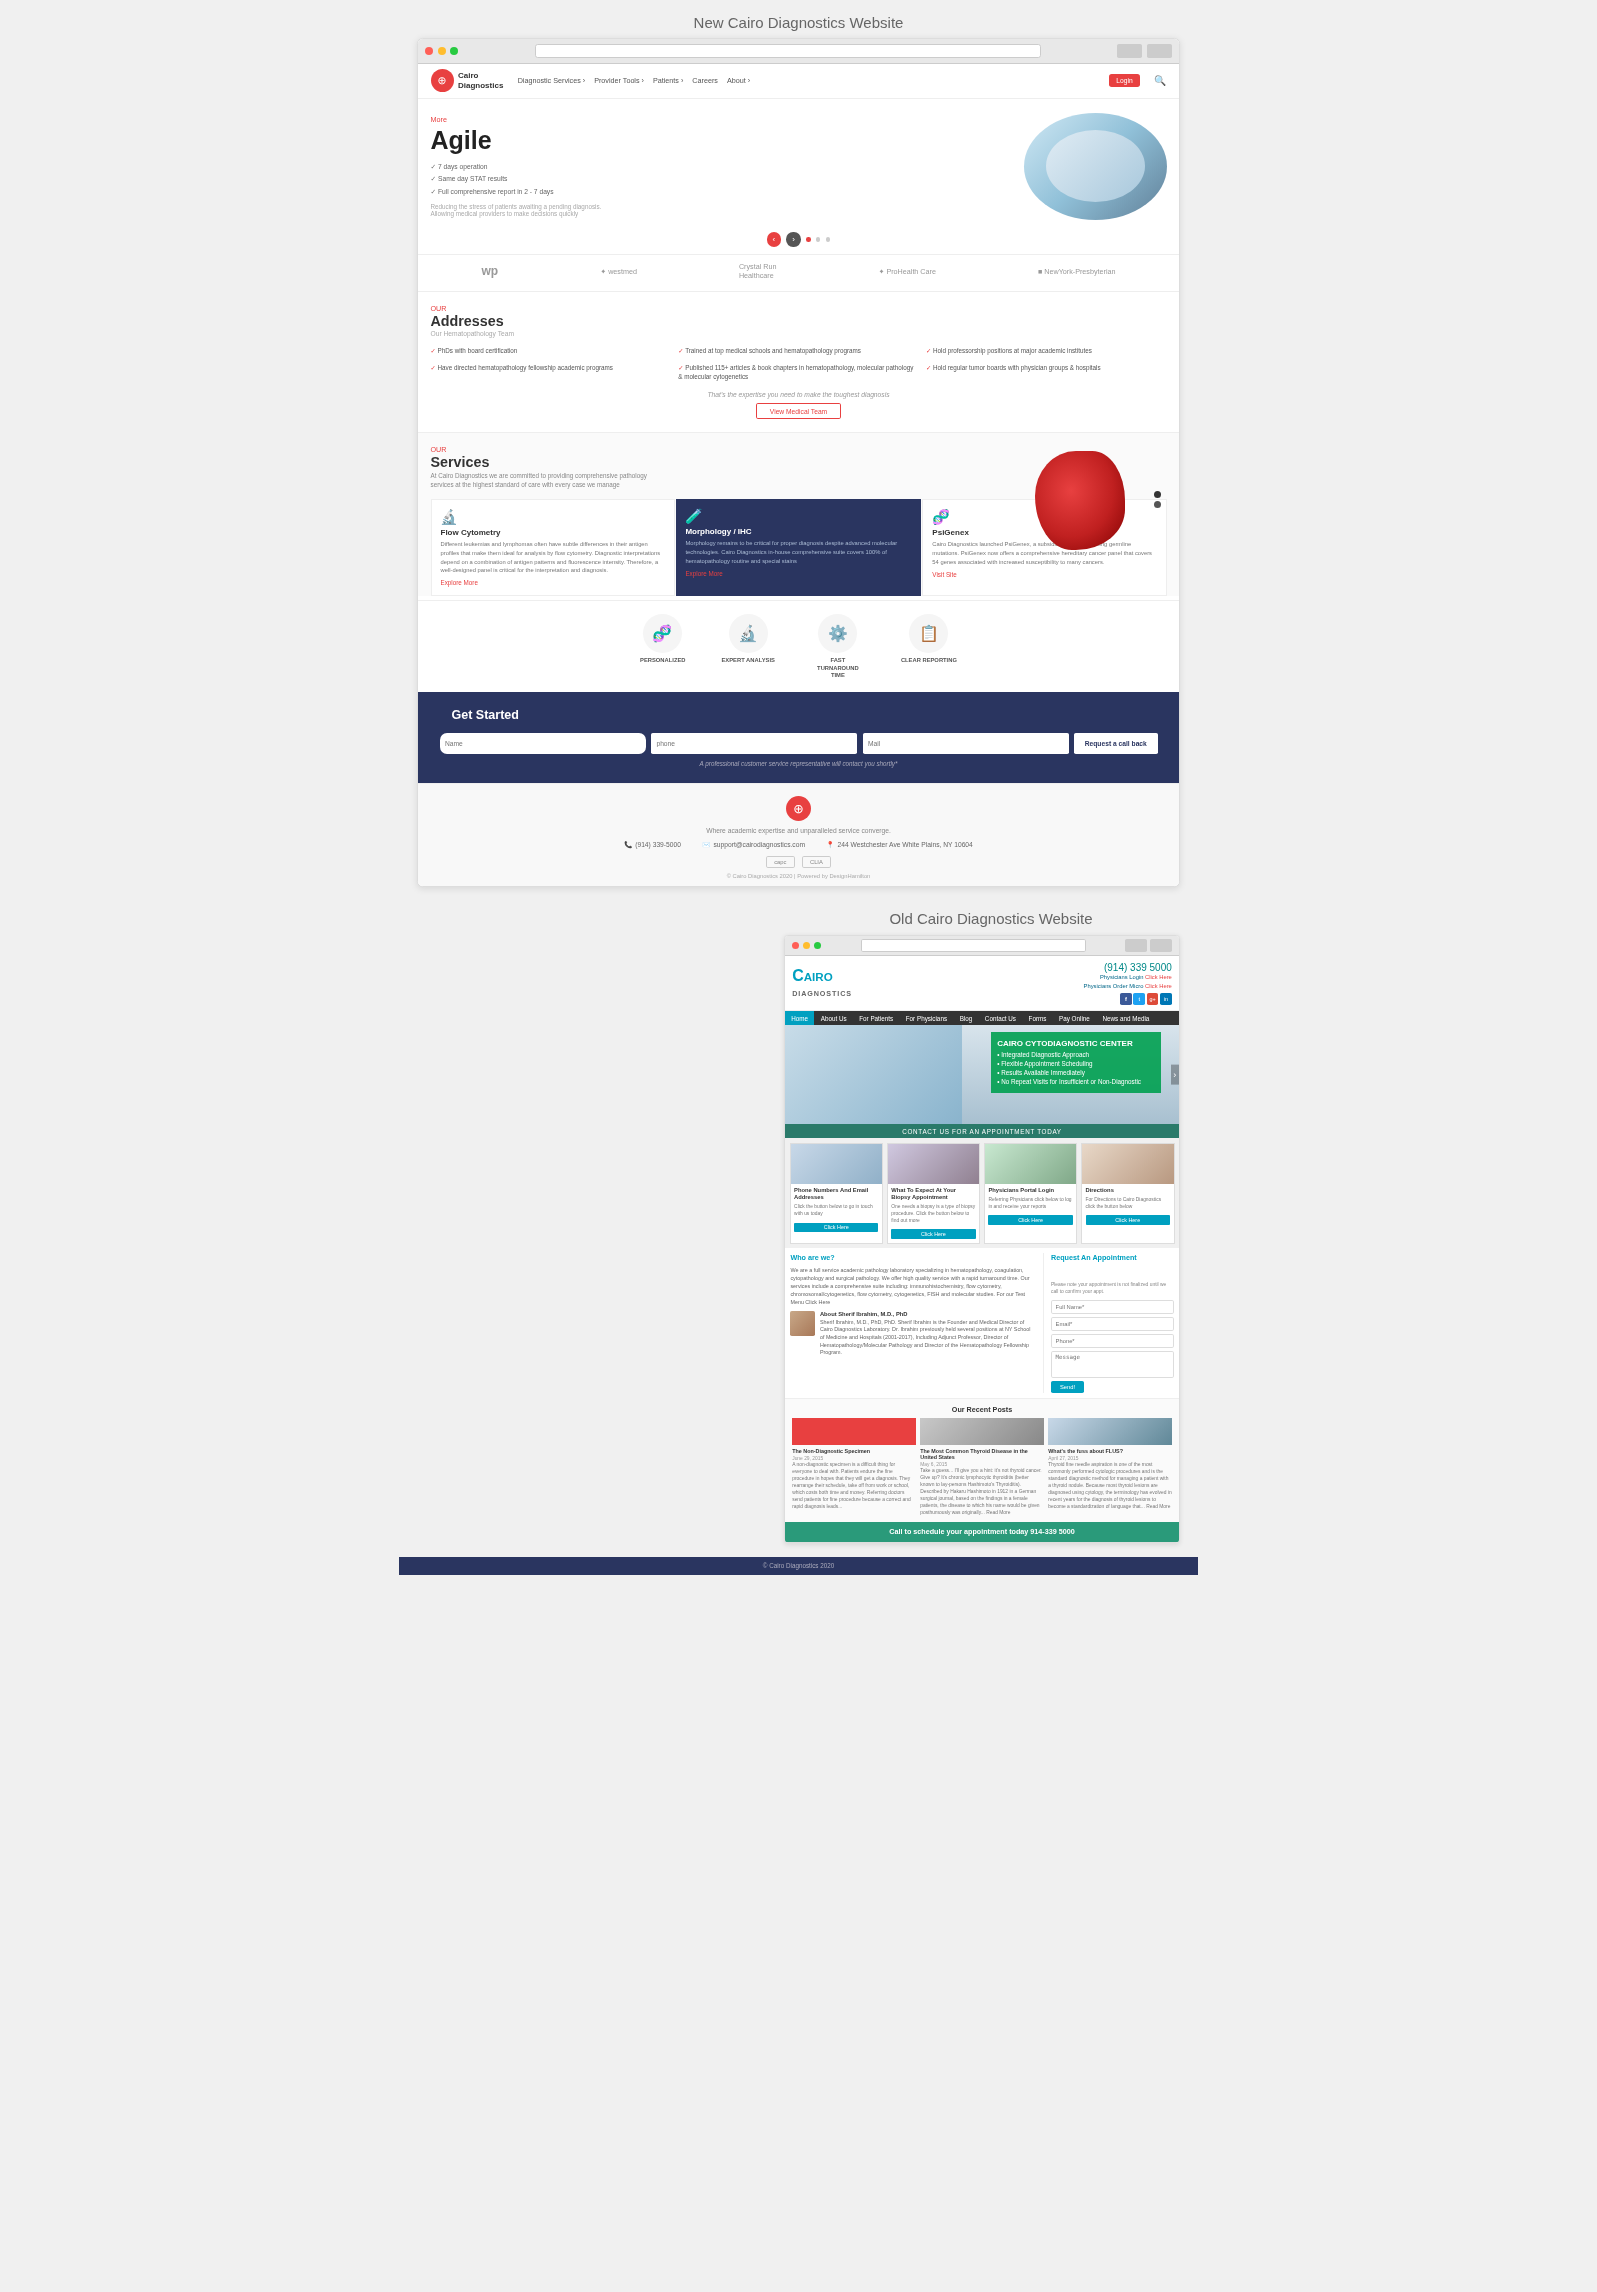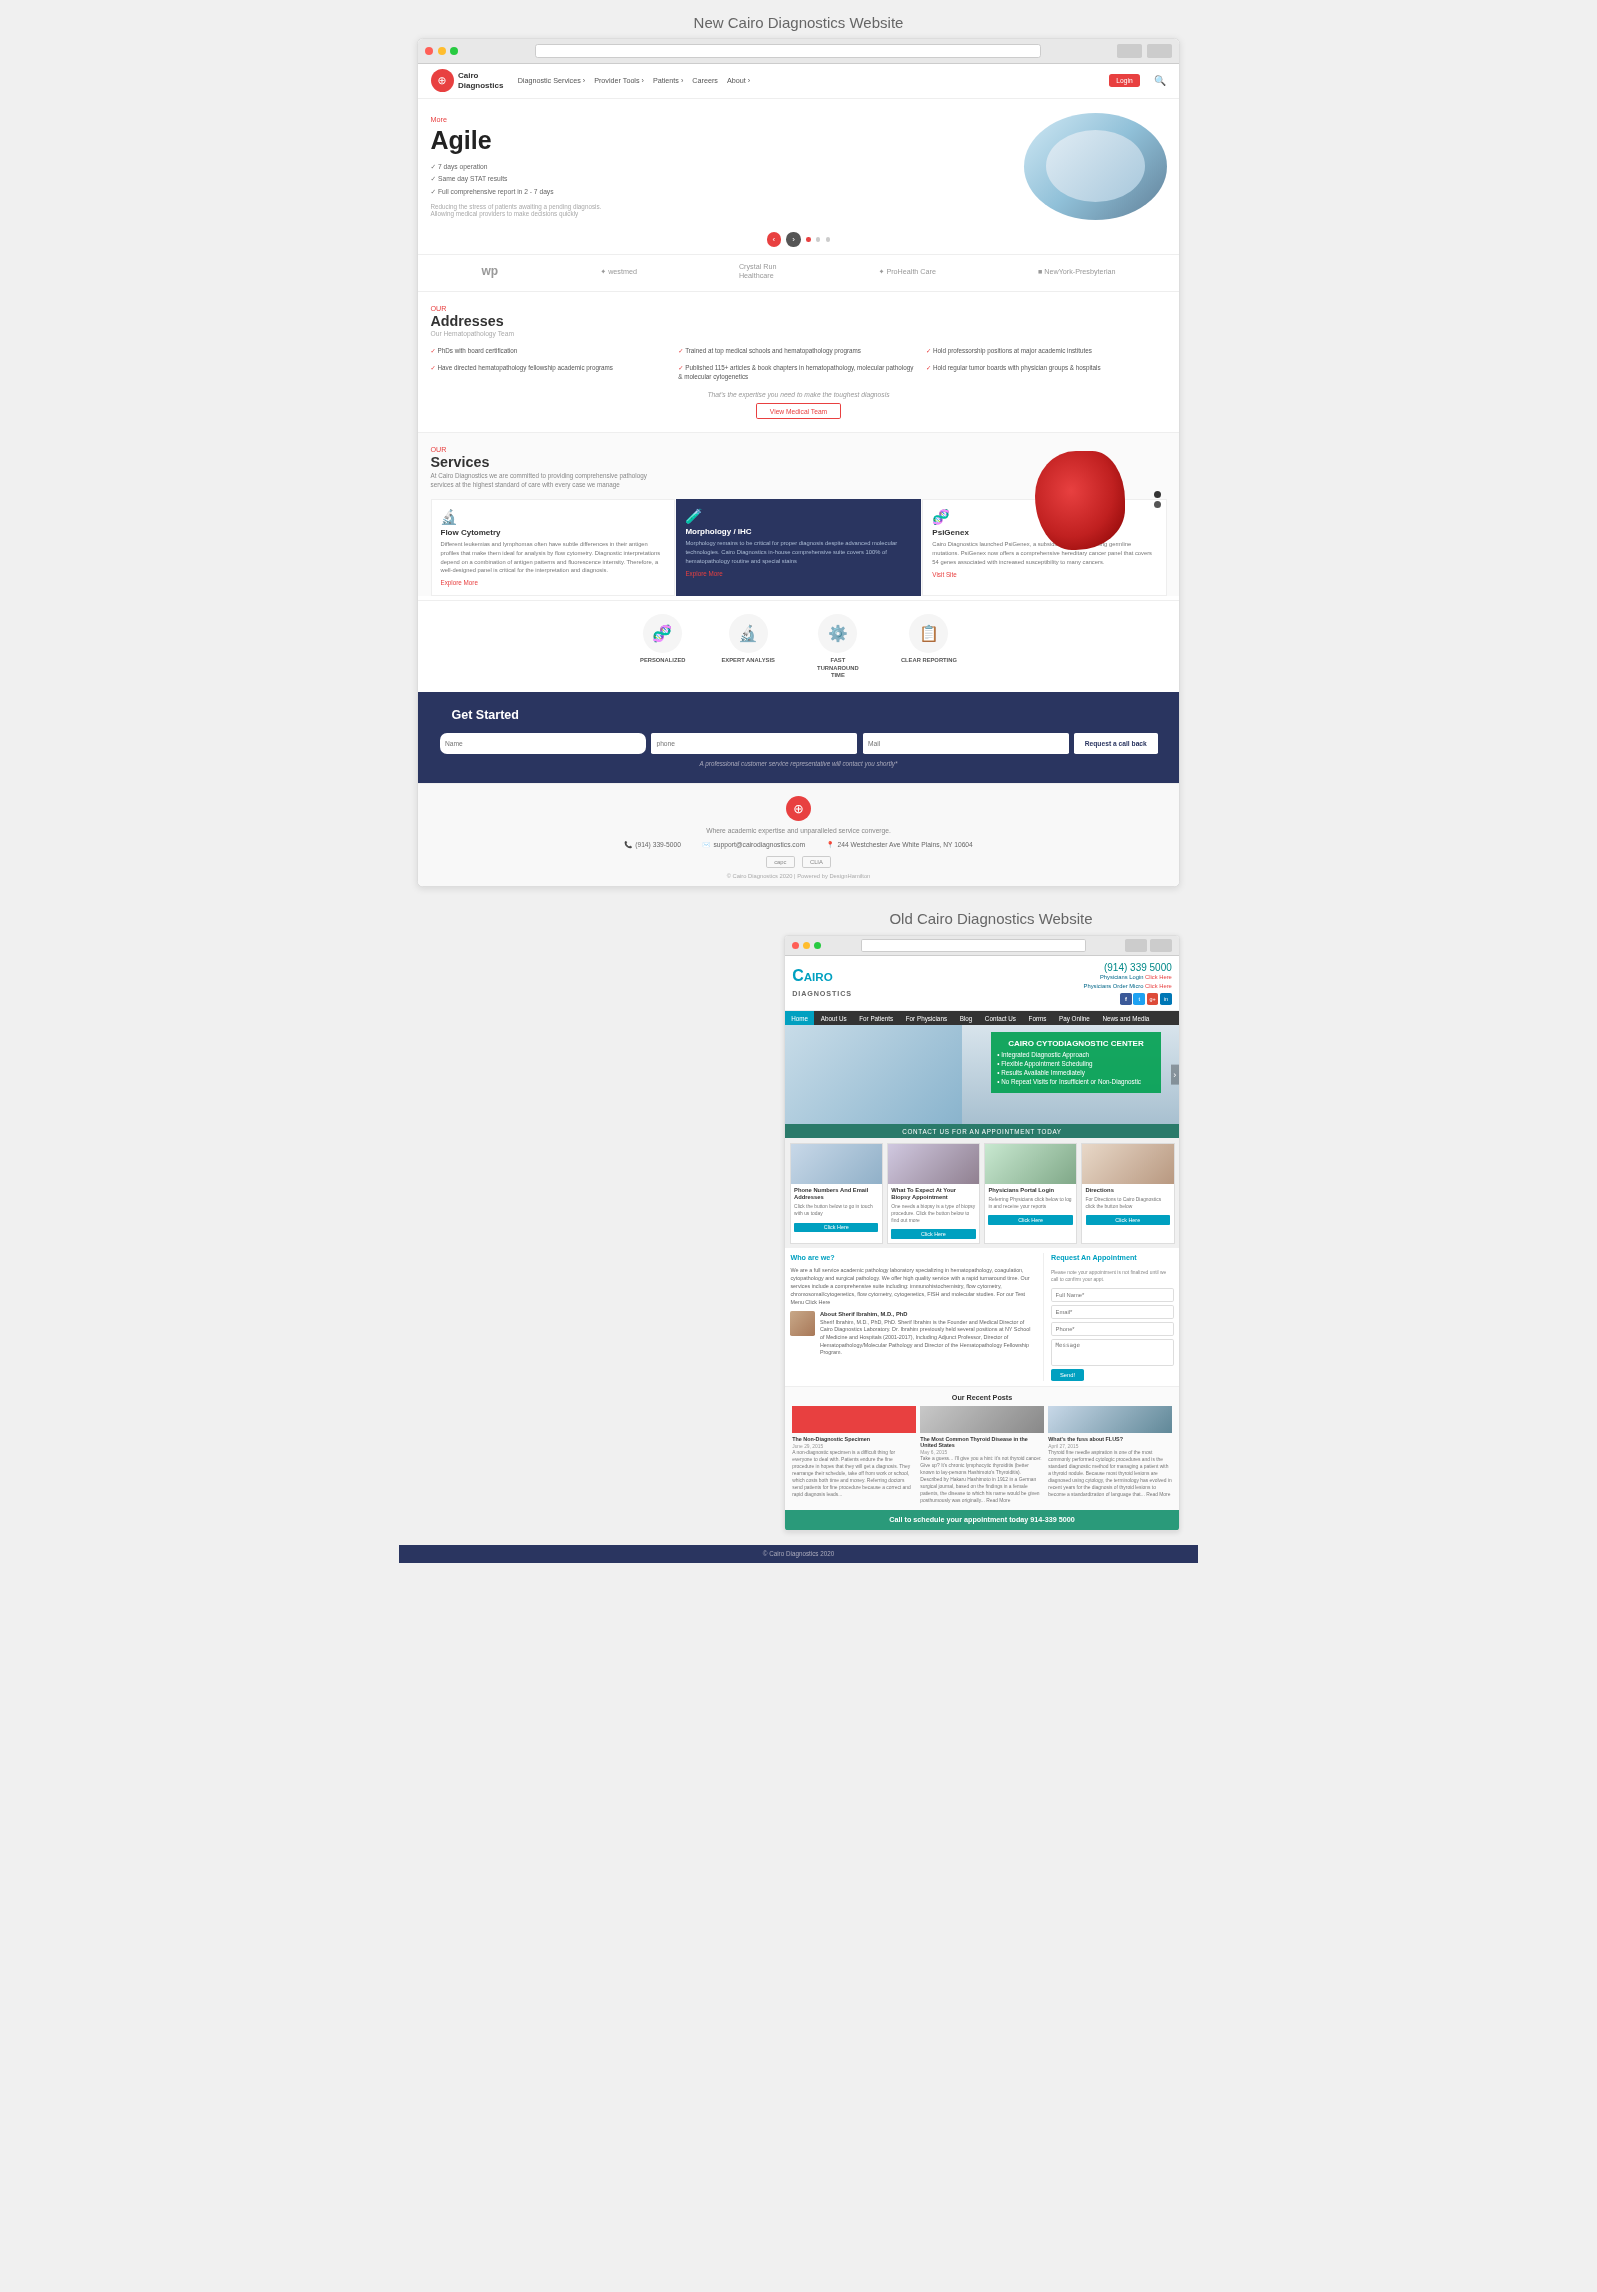--- a/index.html
+++ b/index.html
@@ -230,21 +230,21 @@
     <div style="padding:3.6px 6.3px;color:white;font-size:6.3px;cursor:pointer;">Forms</div>
     <div style="padding:3.6px 6.3px;color:white;font-size:6.3px;cursor:pointer;">Pay Online</div>
     <div style="padding:3.6px 6.3px;color:white;font-size:6.3px;cursor:pointer;">News and Media</div>
   </div>
 
   <div style="position:relative;height:99px;overflow:hidden;">
     <div style="width:100%;height:100%;background:linear-gradient(135deg,#c8dce8 0%,#90b8d0 50%,#6090b0 100%);display:flex;align-items:center;justify-content:flex-end;">
       <div style="width:55%;height:100%;background:linear-gradient(180deg,#d8e4ec 0%,#a8c0d0 100%);"></div>
     </div>
     <div style="position:absolute;right:18px;top:7.2px;width:170px;background:rgba(0,160,80,0.9);padding:6.3px;">
-      <div style="font-size:8px;font-weight:bold;text-align:center;color:white;margin-bottom:3.6px;text-transform:uppercase;">CAIRO CYTODIAGNOSTIC CENTER</div>
+      <div style="font-size:8px;font-weight:bold;color:white;margin-bottom:3.6px;text-transform:uppercase;">CAIRO CYTODIAGNOSTIC CENTER</div>
       <div style="font-size:6.3px;color:white;margin-bottom:1.8px;">• Integrated Diagnostic Approach</div>
       <div style="font-size:6.3px;color:white;margin-bottom:1.8px;">• Flexible Appointment Scheduling</div>
       <div style="font-size:6.3px;color:white;margin-bottom:1.8px;">• Results Available Immediately</div>
       <div style="font-size:6.3px;color:white;margin-bottom:1.8px;">• No Repeat Visits for Insufficient or Non-Diagnostic</div>
     </div>
     <div style="position:absolute;right:0;top:50%;transform:translateY(-50%);background:rgba(0,0,0,0.3);color:white;padding:5.4px 2.7px;font-size:9px;cursor:pointer;">›</div>
   </div>
 
   <div style="background:#2a7a6a;padding:3.6px 7.2px;text-align:center;font-size:6.3px;color:white;text-transform:uppercase;letter-spacing:0.7px;">CONTACT US FOR AN APPOINTMENT TODAY</div>
 
@@ -281,21 +281,21 @@
       <div style="color:#666;line-height:1.5;margin-bottom:4.5px;font-size:5.4px;">We are a full service academic pathology laboratory specializing in hematopathology, coagulation, cytopathology and surgical pathology. We offer high quality service with a rapid turnaround time. Our services include a comprehensive suite including: immunohistochemistry, flow cytometry, chromosomal/cytogenetics, flow cytometry, cytogenetics, FISH and molecular studies. For our Test Menu Click Here</div>
       <div style="display:flex;gap:4.5px;align-items:flex-start;">
         <div style="width:25px;height:25px;background:linear-gradient(135deg,#c8a888 0%,#a87858 100%);border-radius:1.8px;flex-shrink:0;"></div>
         <div>
           <div style="font-size:5.8px;font-weight:bold;color:#333;margin-bottom:1.8px;">About Sherif Ibrahim, M.D., PhD</div>
           <div style="font-size:5.4px;color:#666;line-height:1.4;">Sherif Ibrahim, M.D., PhD, PhD. Sherif Ibrahim is the Founder and Medical Director of Cairo Diagnostics Laboratory. Dr. Ibrahim previously held several positions at NY School of Medicine and Hospitals (2001-2017), Including Adjunct Professor, Director of Hematopathology/Molecular Pathology and Director of the Hematopathology Fellowship Program.</div>
         </div>
       </div>
     </div>
     <div style="flex:1;padding-left:7.2px;">
-      <div style="font-size:7.2px;font-weight:bold;color:#00a0c0;margin-bottom:8px;">Request An Appointment</div>
+      <div style="font-size:7.2px;font-weight:bold;color:#00a0c0;margin-bottom:20px;">Request An Appointment</div>
       <div style="font-size:4.9px;color:#888;margin-bottom:3.6px;line-height:1.4;">Please note your appointment is not finalized until we call to confirm your appt.</div>
       <input type="text" placeholder="Full Name*" style="width: 100%; height: 14.3px; border: 0.9px solid rgb(221, 221, 221); border-radius: 1.8px; margin-bottom: 2.7px; padding: 0px 3.6px; font-size: 5.8px;">
       <input type="text" placeholder="Email*" style="width: 100%; height: 14.3px; border: 0.9px solid rgb(221, 221, 221); border-radius: 1.8px; margin-bottom: 2.7px; padding: 0px 3.6px; font-size: 5.8px;">
       <input type="text" placeholder="Phone*" style="width: 100%; height: 14.3px; border: 0.9px solid rgb(221, 221, 221); border-radius: 1.8px; margin-bottom: 2.7px; padding: 0px 3.6px; font-size: 5.8px;">
       <textarea placeholder="Message" style="width: 100%; height: 27px; border: 0.9px solid rgb(221, 221, 221); border-radius: 1.8px; margin-bottom: 2.7px; padding: 2.7px 3.6px; font-size: 5.8px; resize: none;"></textarea>
       <button style="background:#00a0c0;color:white;border:none;padding:2.7px 9px;font-size:5.8px;border-radius:1.8px;cursor:pointer;">Send!</button>
     </div>
   </div>
 
   <div style="padding:5.4px 7.2px;background:#fafafa;border-top:0.9px solid #eee;">

